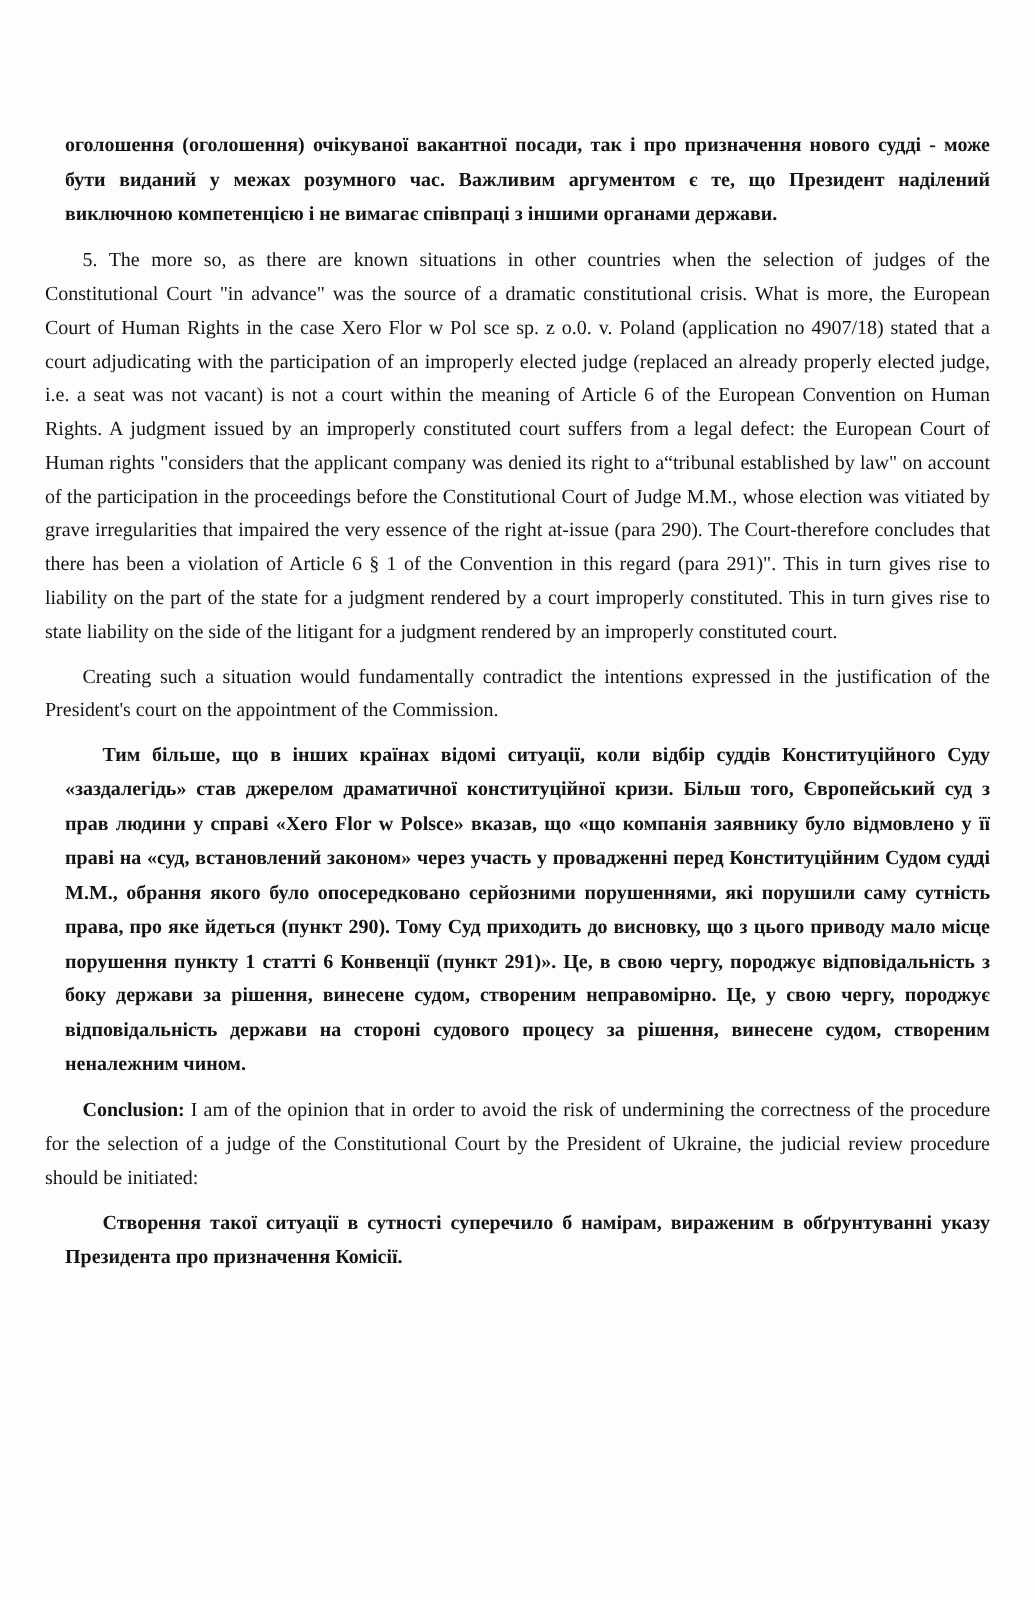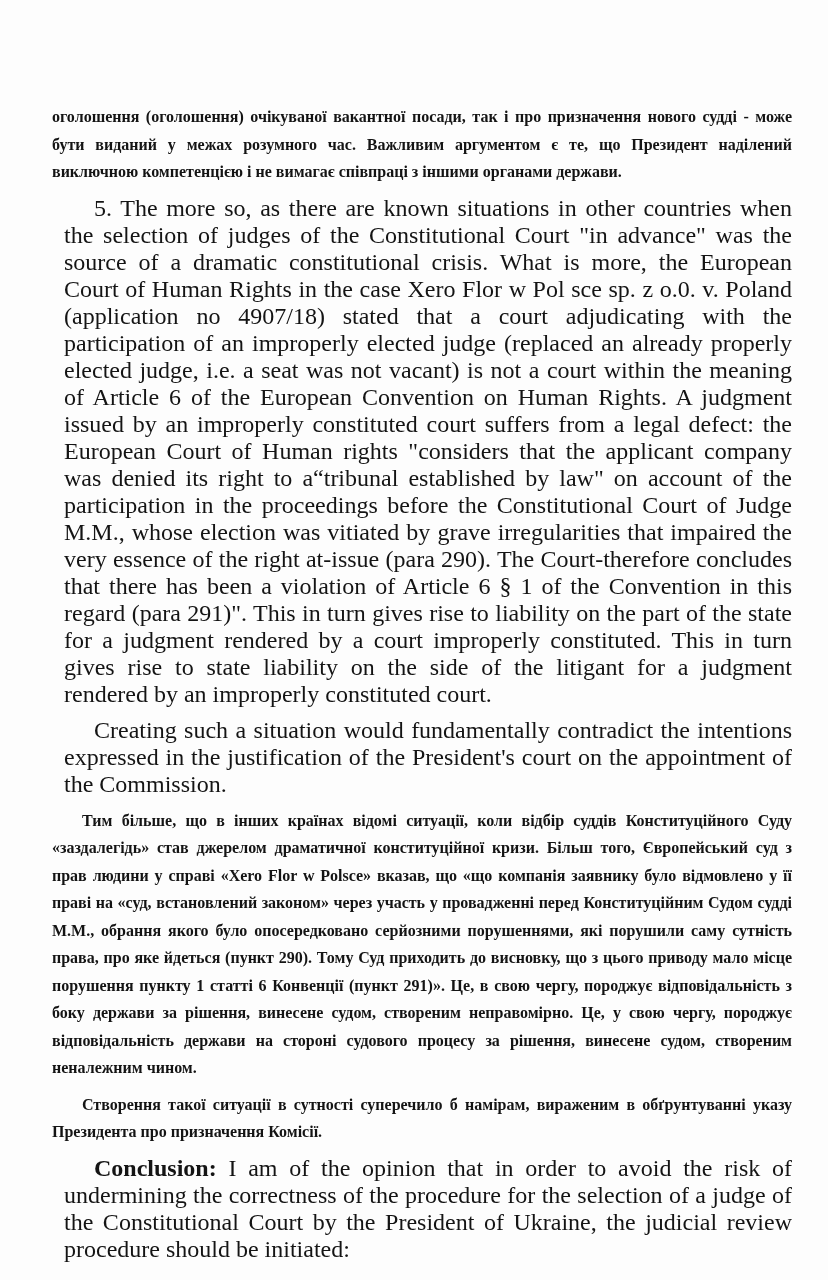--- a/index.html
+++ b/index.html
@@ -16,24 +16,23 @@
     padding: 103px 36px 0 36px;
     overflow: hidden;
   }
   .para {
     margin: 0 0 9px 0;
     text-align: justify;
     color: #141414;
   }
   .en {
     font-family: "Liberation Serif", serif;
-    font-size: 24px;
+    font-size: 16px;
     line-height: 27px;
     font-weight: 400;
-    margin-left: 28px;
   }
   .uk {
     font-family: "Liberation Serif", serif;
     font-size: 16px;
     line-height: 27.5px;
     font-weight: 700;
     margin-left: 16px;
   }
   .indent {
     text-indent: 30px;
@@ -51,20 +50,20 @@
 <div class="page">
 
   <p class="para uk no-indent">оголошення (оголошення) очікуваної вакантної посади, так і про призначення нового судді - може бути виданий у межах розумного час. Важливим аргументом є те, що Президент наділений виключною компетенцією і не вимагає співпраці з іншими органами держави.</p>
 
   <p class="para en indent">5. The more so, as there are known situations in other countries when the selection of judges of the Constitutional Court "in advance" was the source of a dramatic constitutional crisis. What is more, the European Court of Human Rights in the case Xero Flor w Pol sce sp. z o.0. v. Poland (application no 4907/18) stated that a court adjudicating with the participation of an improperly elected judge (replaced an already properly elected judge, i.e. a seat was not vacant) is not a court within the meaning of Article 6 of the European Convention on Human Rights. A judgment issued by an improperly constituted court suffers from a legal defect: the European Court of Human rights "considers that the applicant company was denied its right to a“tribunal established by law" on account of the participation in the proceedings before the Constitutional Court of Judge M.M., whose election was vitiated by grave irregularities that impaired the very essence of the right at-issue (para 290). The Court-therefore concludes that there has been a violation of Article 6 § 1 of the Convention in this regard (para 291)". This in turn gives rise to liability on the part of the state for a judgment rendered by a court improperly constituted. This in turn gives rise to state liability on the side of the litigant for a judgment rendered by an improperly constituted court.</p>
 
   <p class="para en indent">Creating such a situation would fundamentally contradict the intentions expressed in the justification of the President's court on the appointment of the Commission.</p>
 
   <p class="para uk indent">Тим більше, що в інших країнах відомі ситуації, коли відбір суддів Конституційного Суду «заздалегідь» став джерелом драматичної конституційної кризи. Більш того, Європейський суд з прав людини у справі «Xero Flor w Polsce» вказав, що «що компанія заявнику було відмовлено у її праві на «суд, встановлений законом» через участь у провадженні перед Конституційним Судом судді М.М., обрання якого було опосередковано серйозними порушеннями, які порушили саму сутність права, про яке йдеться (пункт 290). Тому Суд приходить до висновку, що з цього приводу мало місце порушення пункту 1 статті 6 Конвенції (пункт 291)». Це, в свою чергу, породжує відповідальність з боку держави за рішення, винесене судом, створеним неправомірно. Це, у свою чергу, породжує відповідальність держави на стороні судового процесу за рішення, винесене судом, створеним неналежним чином.</p>
 
-  <p class="para uk indent">Створення такої ситуації в сутності суперечило б намірам, вираженим в обґрунтуванні указу Президента про призначення Комісії.</p>
-
   <p class="para en indent">
     <span class="conclusion-label">Conclusion:</span>
     <span>I am of the opinion that in order to avoid the risk of undermining the correctness of the procedure for the selection of a judge of the Constitutional Court by the President of Ukraine, the judicial review procedure should be initiated:</span>
   </p>
 
+  <p class="para uk indent">Створення такої ситуації в сутності суперечило б намірам, вираженим в обґрунтуванні указу Президента про призначення Комісії.</p>
+
 </div>
 
 </body></html>

